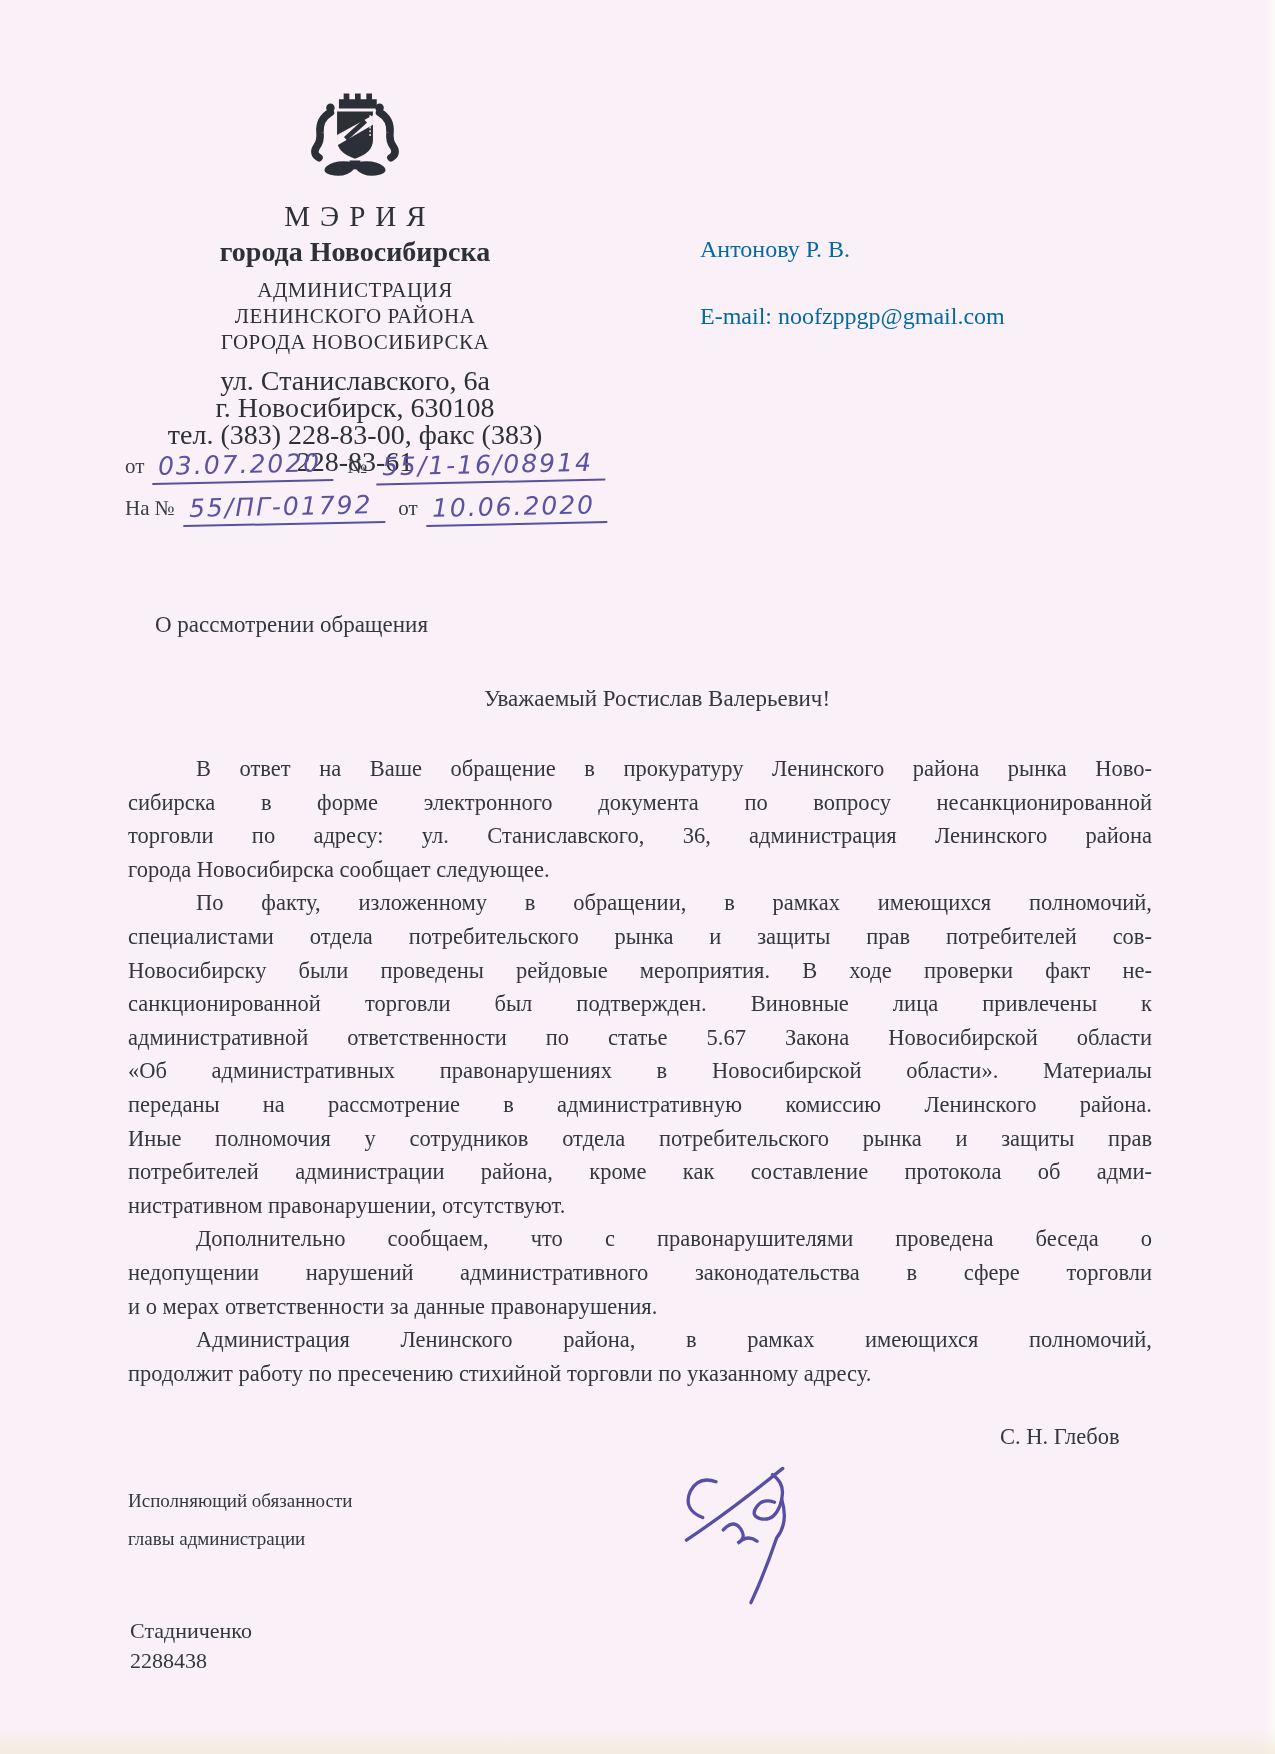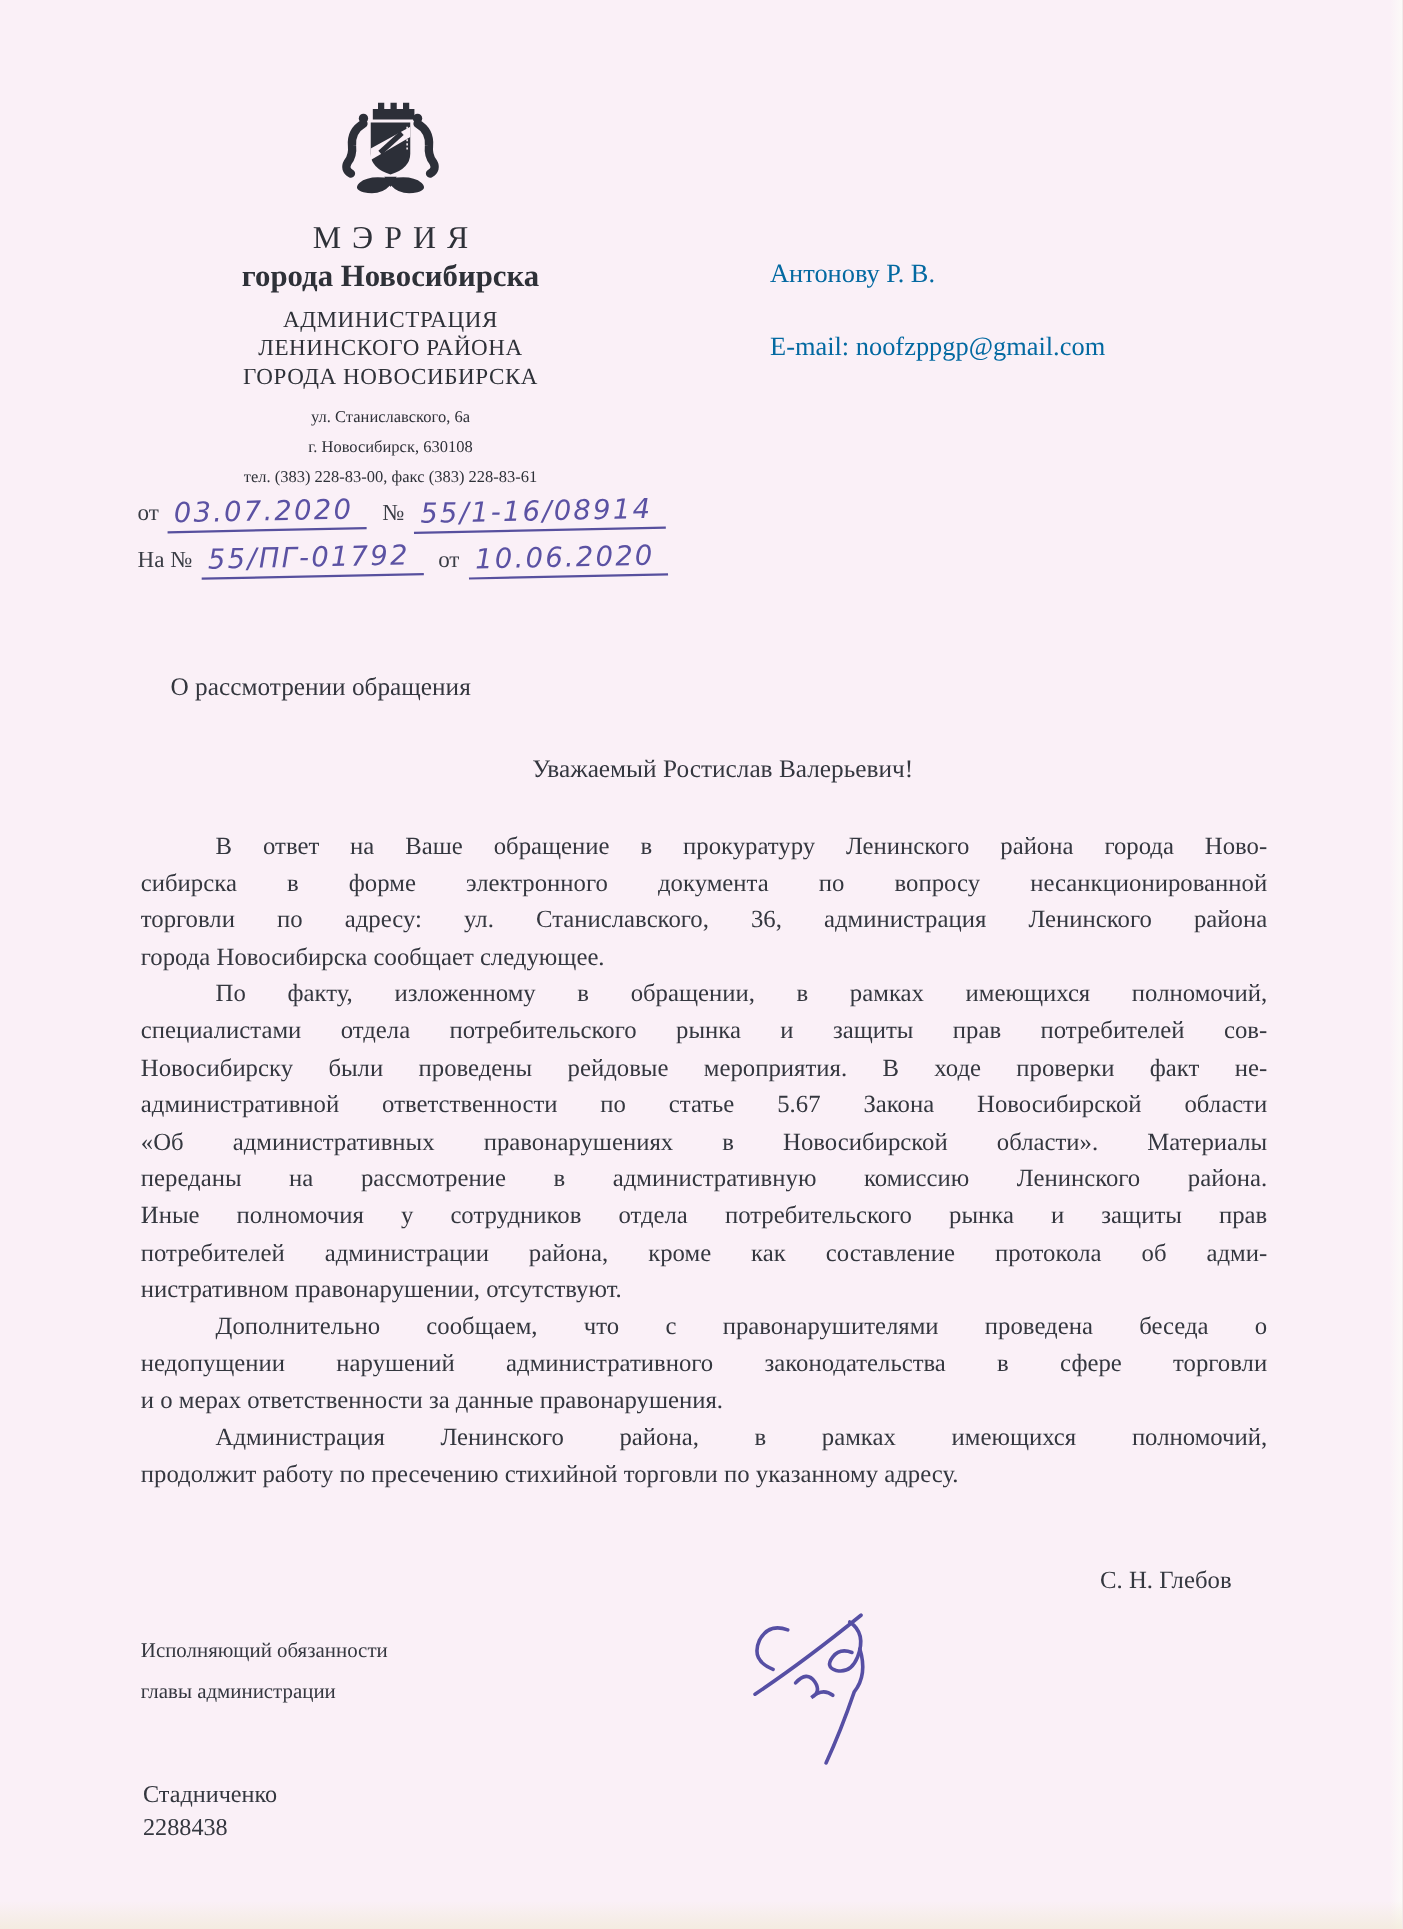--- a/index.html
+++ b/index.html
@@ -12,21 +12,21 @@
     background:linear-gradient(to right, rgba(255,255,255,0), rgba(252,252,248,.85));pointer-events:none;}
   .page::after{content:"";position:absolute;left:0;bottom:0;width:100%;height:26px;
     background:linear-gradient(to bottom, rgba(242,236,220,0), rgba(240,233,212,.65));pointer-events:none;}
 
   
   .lh{position:absolute;left:145px;top:88px;width:420px;text-align:center;color:#2e3138;}
   .emblem{display:block;margin:0 auto;}
   .org1{font-size:29px;font-weight:normal;letter-spacing:10px;margin-top:16px;padding-left:10px;}
   .org2{font-size:28px;font-weight:bold;margin-top:3px;}
   .orgsub{font-size:21px;line-height:26px;margin-top:9px;letter-spacing:.5px;}
-  .addr{font-size:15px;line-height:27px;margin-top:12px;}
+  .addr{font-size:28px;line-height:27px;margin-top:12px;}
 
   
   .refrow{position:absolute;left:125px;font-size:21px;white-space:nowrap;color:#3a3d45;}
   .refrow .lab{margin-right:8px;}
   .hw{
     display:inline-block;font-family:"DejaVu Sans", sans-serif;font-style:italic;
     font-size:25px;letter-spacing:2px;color:#5b52a3;
     border-bottom:2px solid #57509e;padding:0 12px 2px 6px;margin-right:14px;
     transform:rotate(-1.2deg);
   }
@@ -102,28 +102,29 @@
 
   <div class="recipient">
     <div>Антонову Р. В.</div>
     <div class="email">E-mail: noofzppgp@gmail.com</div>
   </div>
 
   <div class="subject">О рассмотрении обращения</div>
   <div class="salutation">Уважаемый Ростислав Валерьевич!</div>
 
   <div class="bodytext">
-    <div class="bl first">В ответ на Ваше обращение в прокуратуру Ленинского района города Ново-</div>
+    <div class="bl first">В ответ на Ваше обращение в прокуратуру Ленинского района рынка Ново-</div>
     <div class="bl">сибирска в форме электронного документа по вопросу несанкционированной</div>
     <div class="bl">торговли по адресу: ул. Станиславского, 36, администрация Ленинского района</div>
     <div class="bl endl">города Новосибирска сообщает следующее.</div>
 
     <div class="bl first">По факту, изложенному в обращении, в рамках имеющихся полномочий,</div>
     <div class="bl">специалистами отдела потребительского рынка и защиты прав потребителей сов-</div>
     <div class="bl">Новосибирску были проведены рейдовые мероприятия. В ходе проверки факт не-</div>
+    <div class="bl">санкционированной торговли был подтвержден. Виновные лица привлечены к</div>
     <div class="bl">административной ответственности по статье 5.67 Закона Новосибирской области</div>
     <div class="bl">«Об административных правонарушениях в Новосибирской области». Материалы</div>
     <div class="bl">переданы на рассмотрение в административную комиссию Ленинского района.</div>
     <div class="bl">Иные полномочия у сотрудников отдела потребительского рынка и защиты прав</div>
     <div class="bl">потребителей администрации района, кроме как составление протокола об адми-</div>
     <div class="bl endl">нистративном правонарушении, отсутствуют.</div>
 
     <div class="bl first">Дополнительно сообщаем, что с правонарушителями проведена беседа о</div>
     <div class="bl">недопущении нарушений административного законодательства в сфере торговли</div>
     <div class="bl endl">и о мерах ответственности за данные правонарушения.</div>

